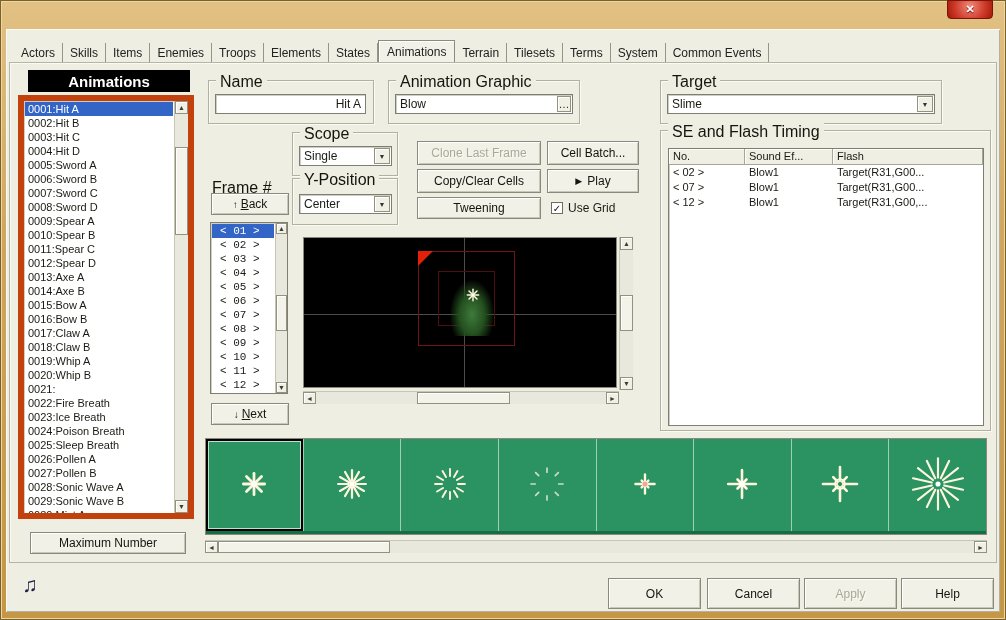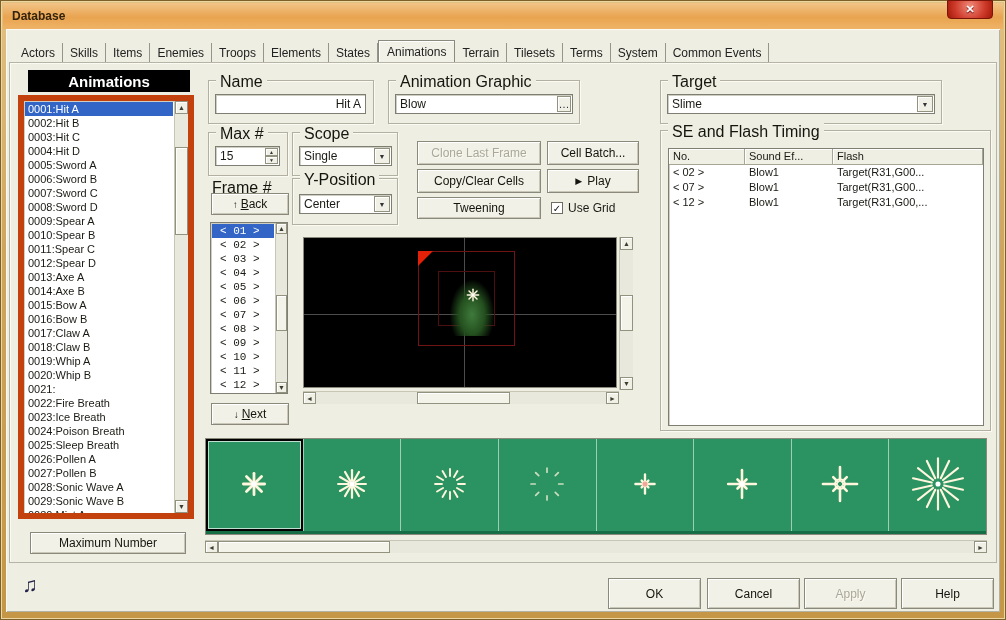--- a/index.html
+++ b/index.html
@@ -111,23 +111,20 @@
               align-items:center; justify-content:center; font-size:10px; color:#111; margin-right:5px; }
   .check-row { position:absolute; display:flex; align-items:center; font-size:12px; }
 
   .music { position:absolute; left:16px; top:544px; font-size:21px; color:#20204a; }
   .footer-btn { width:93px; height:31px;align-items:center; }
 </style>
 </head>
 <body>
 
 <div class="win">
-  <div class="titlebar">
-    <span class="title-text">Database</span>
-  </div>
   <div class="closebtn">
       <span>✕</span>
     </div>
 
   <div class="client">
     <div class="tabbar">
         <div class="tab">Actors</div>
         <div class="tab">Skills</div>
         <div class="tab">Items</div>
         <div class="tab">Enemies</div>
@@ -203,30 +200,20 @@
       </div>
     </div>
     <div class="group" style="left:654px;top:51px;width:282px;height:44px;">
       <span class="group-label">Target</span>
       <div class="textbox" style="left:6px;top:13px;width:268px;height:20px;">
         <span>Slime</span>
         <div class="dd-btn">▼</div>
       </div>
     </div>
 
-    <div class="group" style="left:202px;top:103px;width:80px;height:44px;">
-      <span class="group-label">Max #</span>
-      <div class="textbox" style="left:6px;top:13px;width:65px;height:20px;">
-        <span>15</span>
-        <div class="spin">
-          <div>▲</div>
-          <div>▼</div>
-        </div>
-      </div>
-    </div>
     <div class="group" style="left:286px;top:103px;width:106px;height:44px;">
       <span class="group-label">Scope</span>
       <div class="textbox" style="left:6px;top:13px;width:93px;height:20px;">
         <span>Single</span>
         <div class="dd-btn">▼</div>
       </div>
     </div>
 
     <div class="btn disabled" style="left:411px;top:112px;width:124px;height:24px;">
         <span>Clone Last Frame</span>

